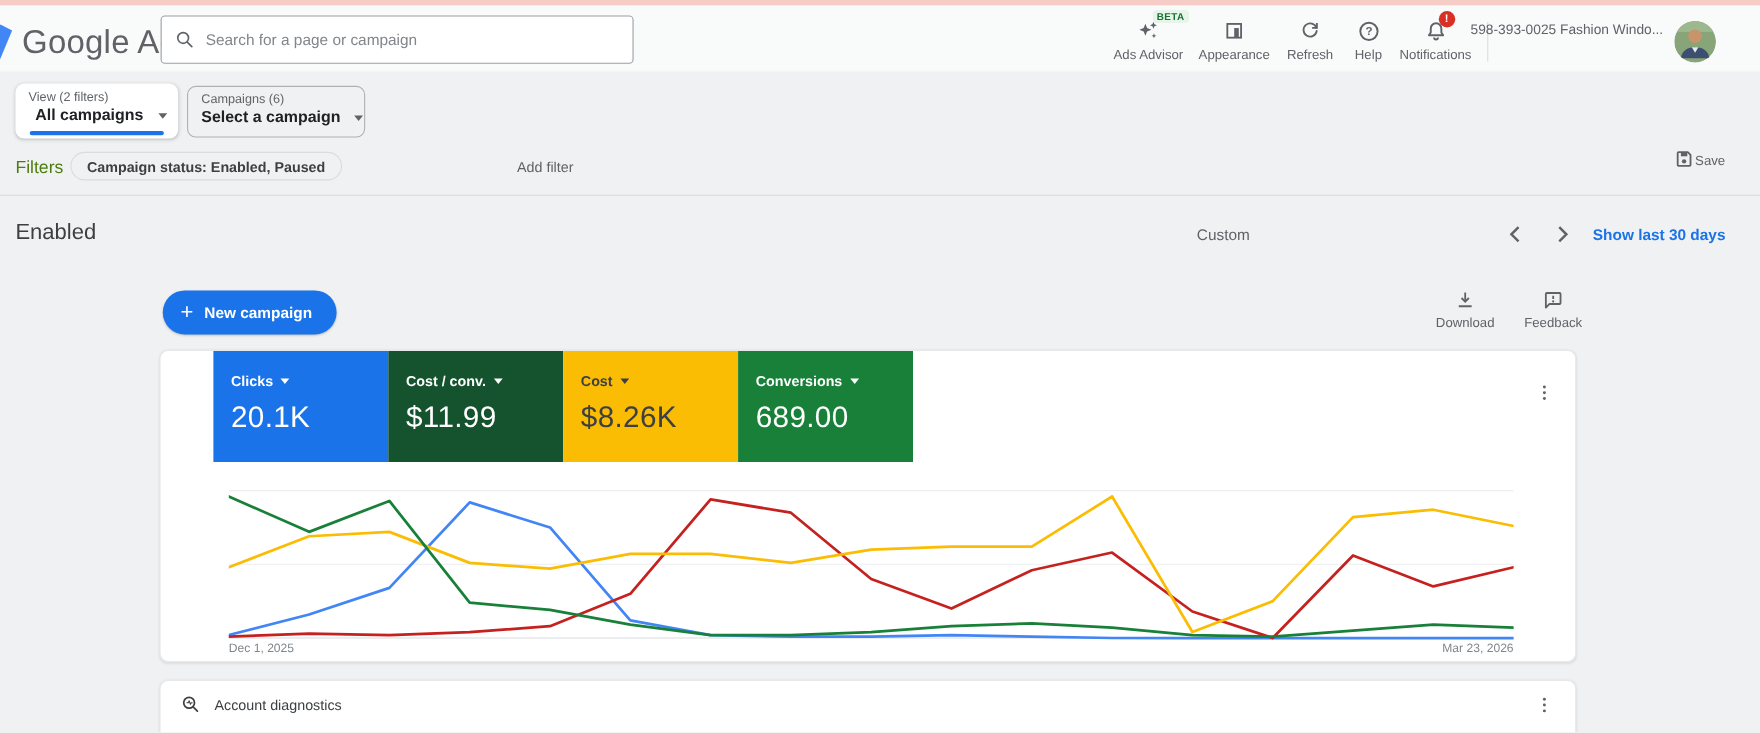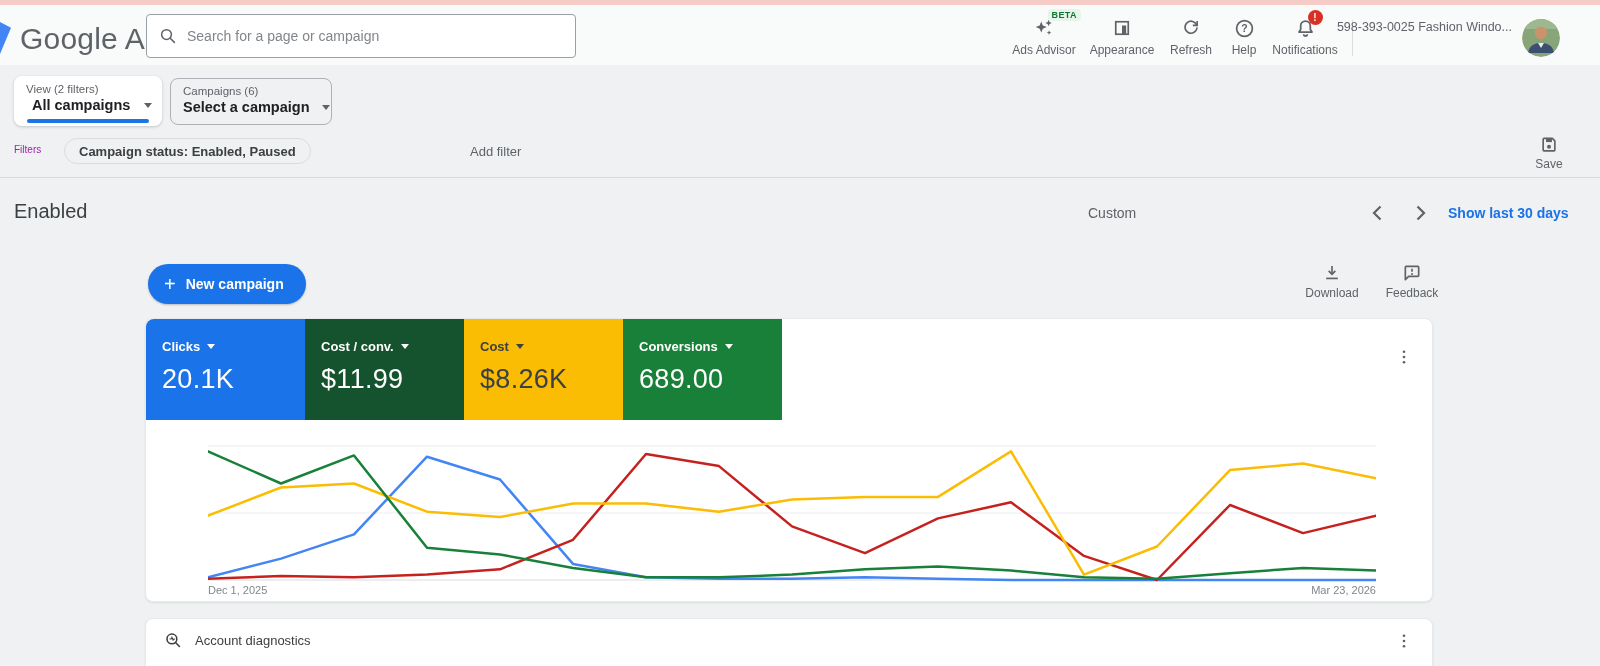--- a/index.html
+++ b/index.html
@@ -44,27 +44,27 @@
   .view-card .val, .camp-card .val { font-size:14.5px; font-weight:bold; color:#202124; white-space:nowrap; }
   .view-underline { position:absolute; left:13px; bottom:3px; width:122px; height:4px; background:#1a73e8; border-radius:2px; }
   .camp-card { position:absolute; left:170px; top:78px; width:162px; height:47px; border:1px solid #aeb2b6;
                border-radius:8px; cursor:pointer; padding:6px 12px 0 12px; }
   .camp-card .val-row { display:flex; align-items:center; margin-top:2px; }
   .caret { width:0; height:0; border-left:4.5px solid transparent; border-right:4.5px solid transparent;
            border-top:5px solid currentColor; display:inline-block; }
   .caret.gray { color:#5f6368; }
 
   
-  .filters-label { position:absolute; left:14px; top:144px; font-size:10px; color:#a21caf; }
+  .filters-label { position:absolute; left:14px; top:144px; font-size:16px; color:#4d7c0f; }
   .chip { position:absolute; top:138px; height:26px; border:1px solid #dadce0; border-radius:14px;
           font-size:13px; font-weight:bold; color:#3c4043; display:flex; align-items:center;
           padding:0 14px; cursor:pointer; white-space:nowrap; }
   .chip1 { left:64px; } .chip2 { left:270px; }
   .add-filter { position:absolute; left:470px; top:144px; font-size:13px; color:#5f6368; cursor:pointer; }
-  .save-block { position:absolute; left:1521px; top:135px; width:56px; display:flex; flex-direction:column;
+  .save-block { position:absolute; left:1521px; top:135px; width:56px; display:flex; flex-direction:row;
                 align-items:center; cursor:pointer; }
   .save-block .lbl { font-size:12px; color:#5f6368; margin-top:2px; }
   .hdivider { position:absolute; left:0; top:177px; width:1600px; height:1px; background:#d7dadd; }
 
   
   .page-title { position:absolute; left:14px; top:200px; font-size:20px; color:#3c4043; }
   .range-type { position:absolute; left:1088px; top:205px; font-size:14px; color:#5f6368; }
   .date-box { position:absolute; left:1158px; top:191px; width:202px; height:44px; background:#fff;
               border:1px solid #9aa0a6; border-radius:4px; display:flex; align-items:center;
               justify-content:space-between; padding:0 12px; cursor:pointer; }
@@ -80,21 +80,21 @@
                   font-family:inherit; box-shadow:0 1px 2px rgba(60,64,67,.3); }
   .new-campaign .plus { font-size:20px; font-weight:normal; line-height:1; }
   .icon-action { position:absolute; top:263px; width:76px; display:flex; flex-direction:column;
                  align-items:center; cursor:pointer; }
   .icon-action .lbl { font-size:12px; color:#5f6368; margin-top:3px; }
   .dl { left:1294px; } .fb { left:1374px; }
 
   
   .chart-card { position:absolute; left:145px; top:318px; width:1288px; height:284px; background:#fff;
                 border:1px solid #e6e8ea; border-radius:8px; box-shadow:0 1px 2px rgba(60,64,67,.1); }
-  .metric-tabs { position:absolute; left:0; top:0; height:101px; display:flex; border-radius:8px 0 0 0; overflow:hidden; }
+  .metric-tabs { position:absolute; left:0; top:0; height:101px; display:flex; border-radius:8px 0 0 0; overflow:hidden;padding-left:48px; }
   .metric-tab { width:159px; height:101px; padding:20px 0 0 16px; cursor:pointer; }
   .metric-tab .m-label { font-size:13px; font-weight:bold; display:flex; align-items:center; gap:7px; }
   .metric-tab .m-value { font-size:27px; font-weight:normal; margin-top:10px; letter-spacing:.3px; }
   .kebab { position:absolute; width:24px; height:24px; cursor:pointer; display:flex; align-items:center; justify-content:center; }
   .chart-kebab { right:16px; top:26px; }
   .chart-area { position:absolute; left:62px; top:119px; width:1168px; height:150px; }
   .axis-labels { position:absolute; left:62px; top:265px; width:1168px; display:flex; justify-content:space-between; }
   .axis-labels span { font-size:11px; color:#80868b; }
 
   

